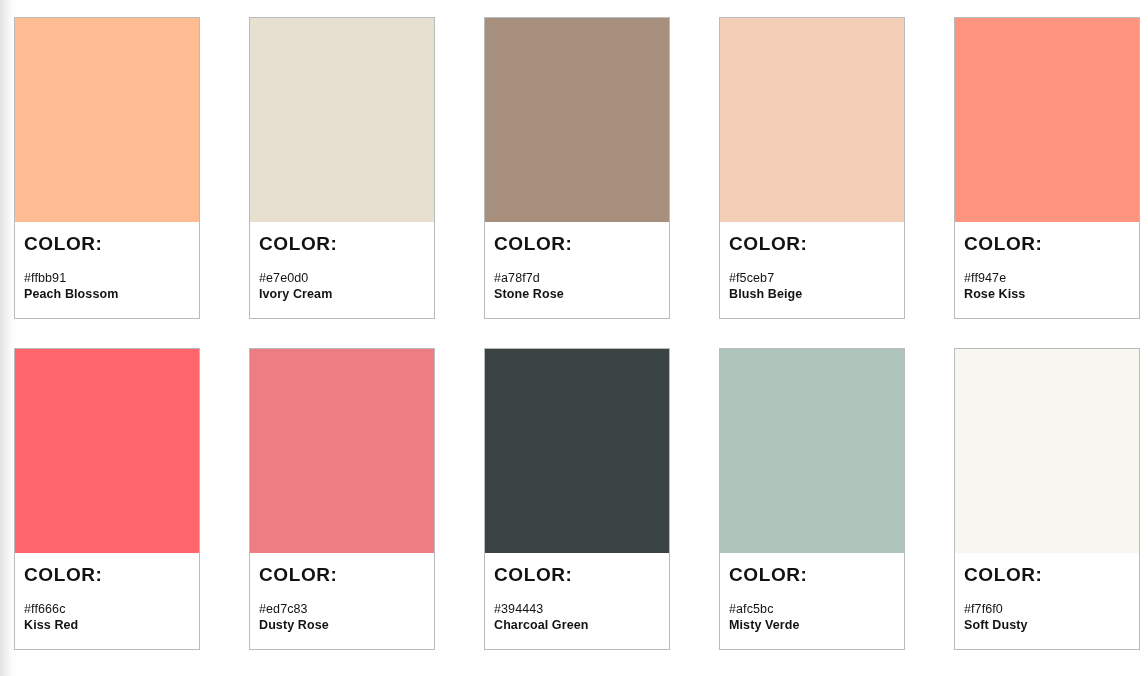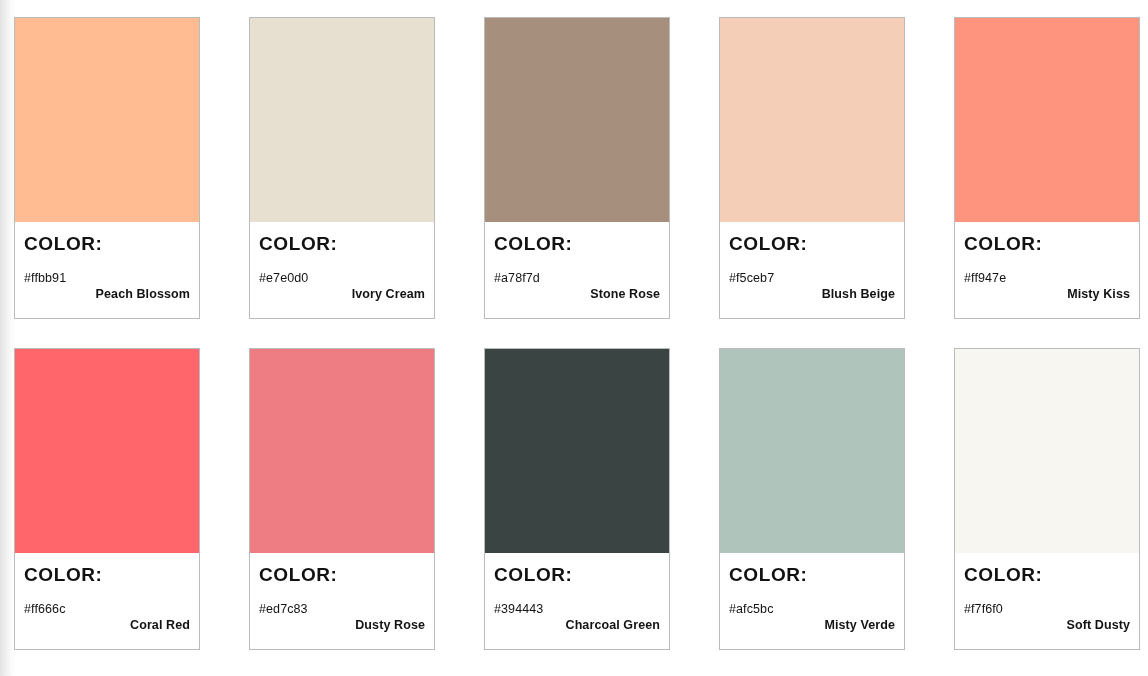--- a/index.html
+++ b/index.html
@@ -82,21 +82,20 @@
     white-space: nowrap;
   }
 
   .info-name {
     font-size: 12.5px;
     font-weight: bold;
     color: #131313;
     line-height: 1.32;
     letter-spacing: 0.1px;
     white-space: nowrap;
-    text-align: right;
   }
 </style>
 </head>
 <body>
 
 <div class="edge-shade"></div>
 
 <div class="palette">
 
   <div class="card">
@@ -133,30 +132,30 @@
       <div class="info-hex">#f5ceb7</div>
       <div class="info-name">Blush Beige</div>
     </div>
   </div>
 
   <div class="card">
     <div class="swatch" style="background-color: rgb(255, 148, 126);"></div>
     <div class="info">
       <div class="info-title">COLOR:</div>
       <div class="info-hex">#ff947e</div>
-      <div class="info-name">Misty Kiss</div>
+      <div class="info-name">Rose Kiss</div>
     </div>
   </div>
 
   <div class="card">
     <div class="swatch" style="background-color: rgb(255, 102, 108);"></div>
     <div class="info">
       <div class="info-title">COLOR:</div>
       <div class="info-hex">#ff666c</div>
-      <div class="info-name">Coral Red</div>
+      <div class="info-name">Kiss Red</div>
     </div>
   </div>
 
   <div class="card">
     <div class="swatch" style="background-color: rgb(237, 124, 131);"></div>
     <div class="info">
       <div class="info-title">COLOR:</div>
       <div class="info-hex">#ed7c83</div>
       <div class="info-name">Dusty Rose</div>
     </div>

